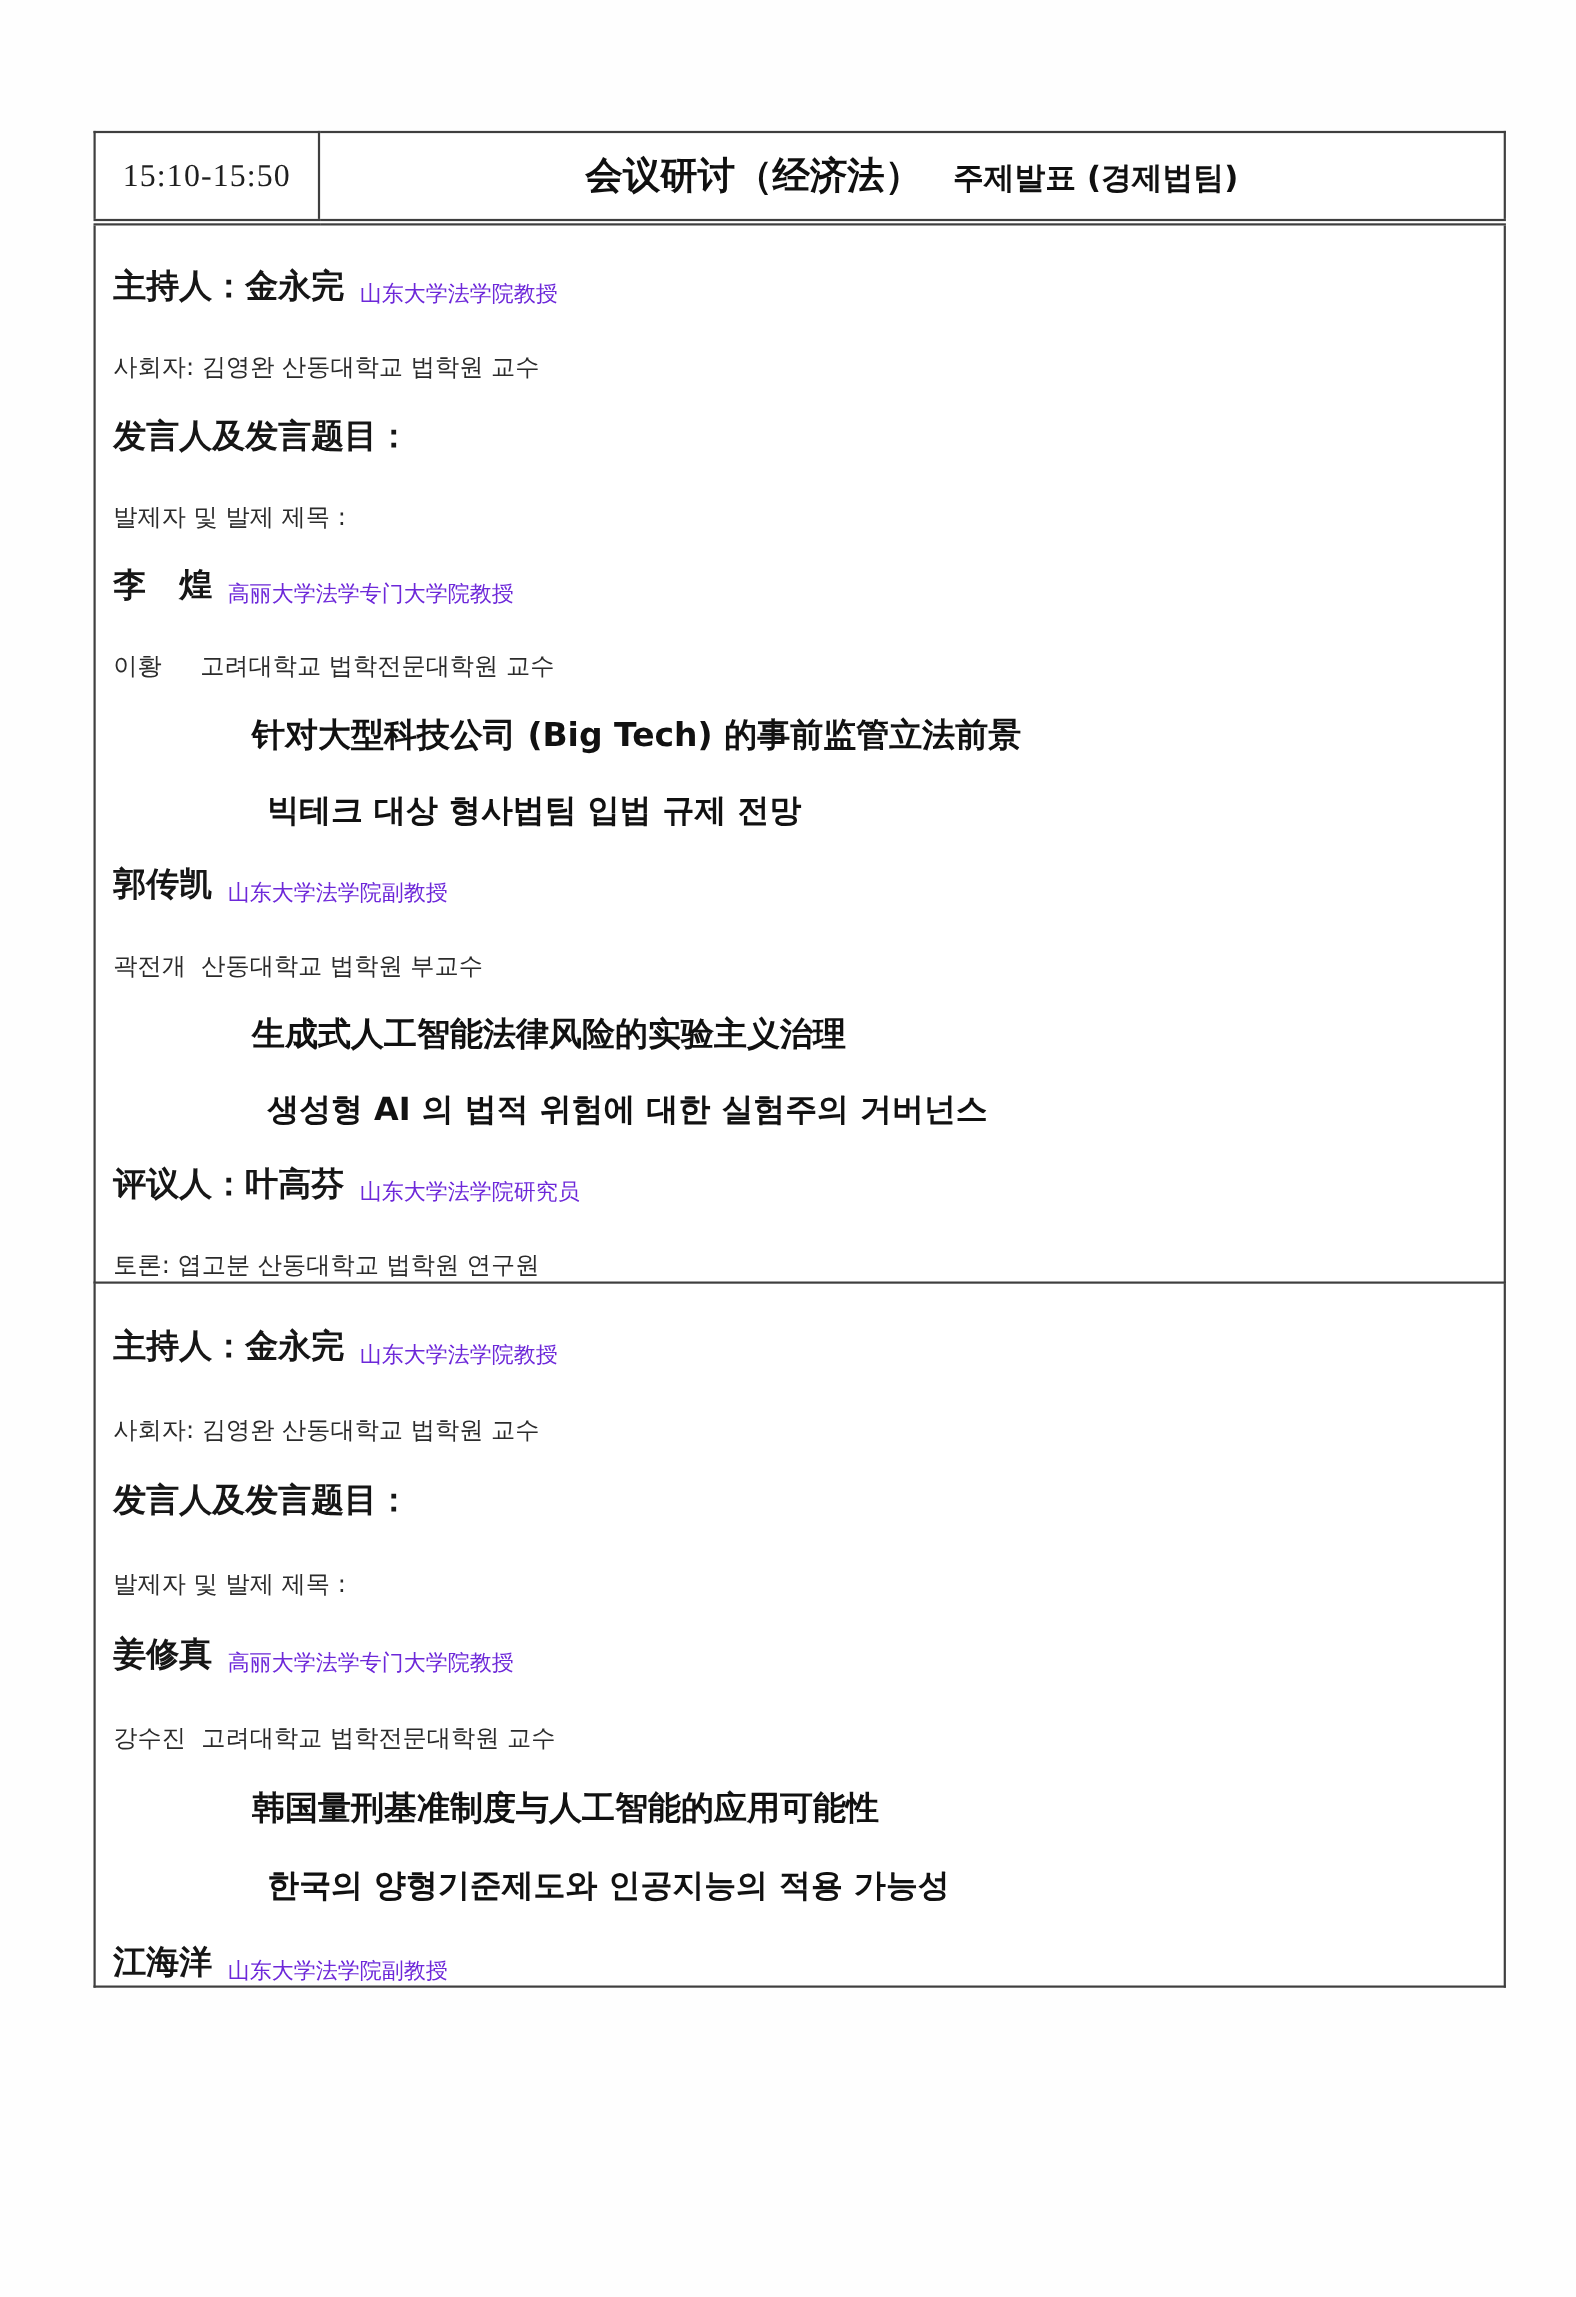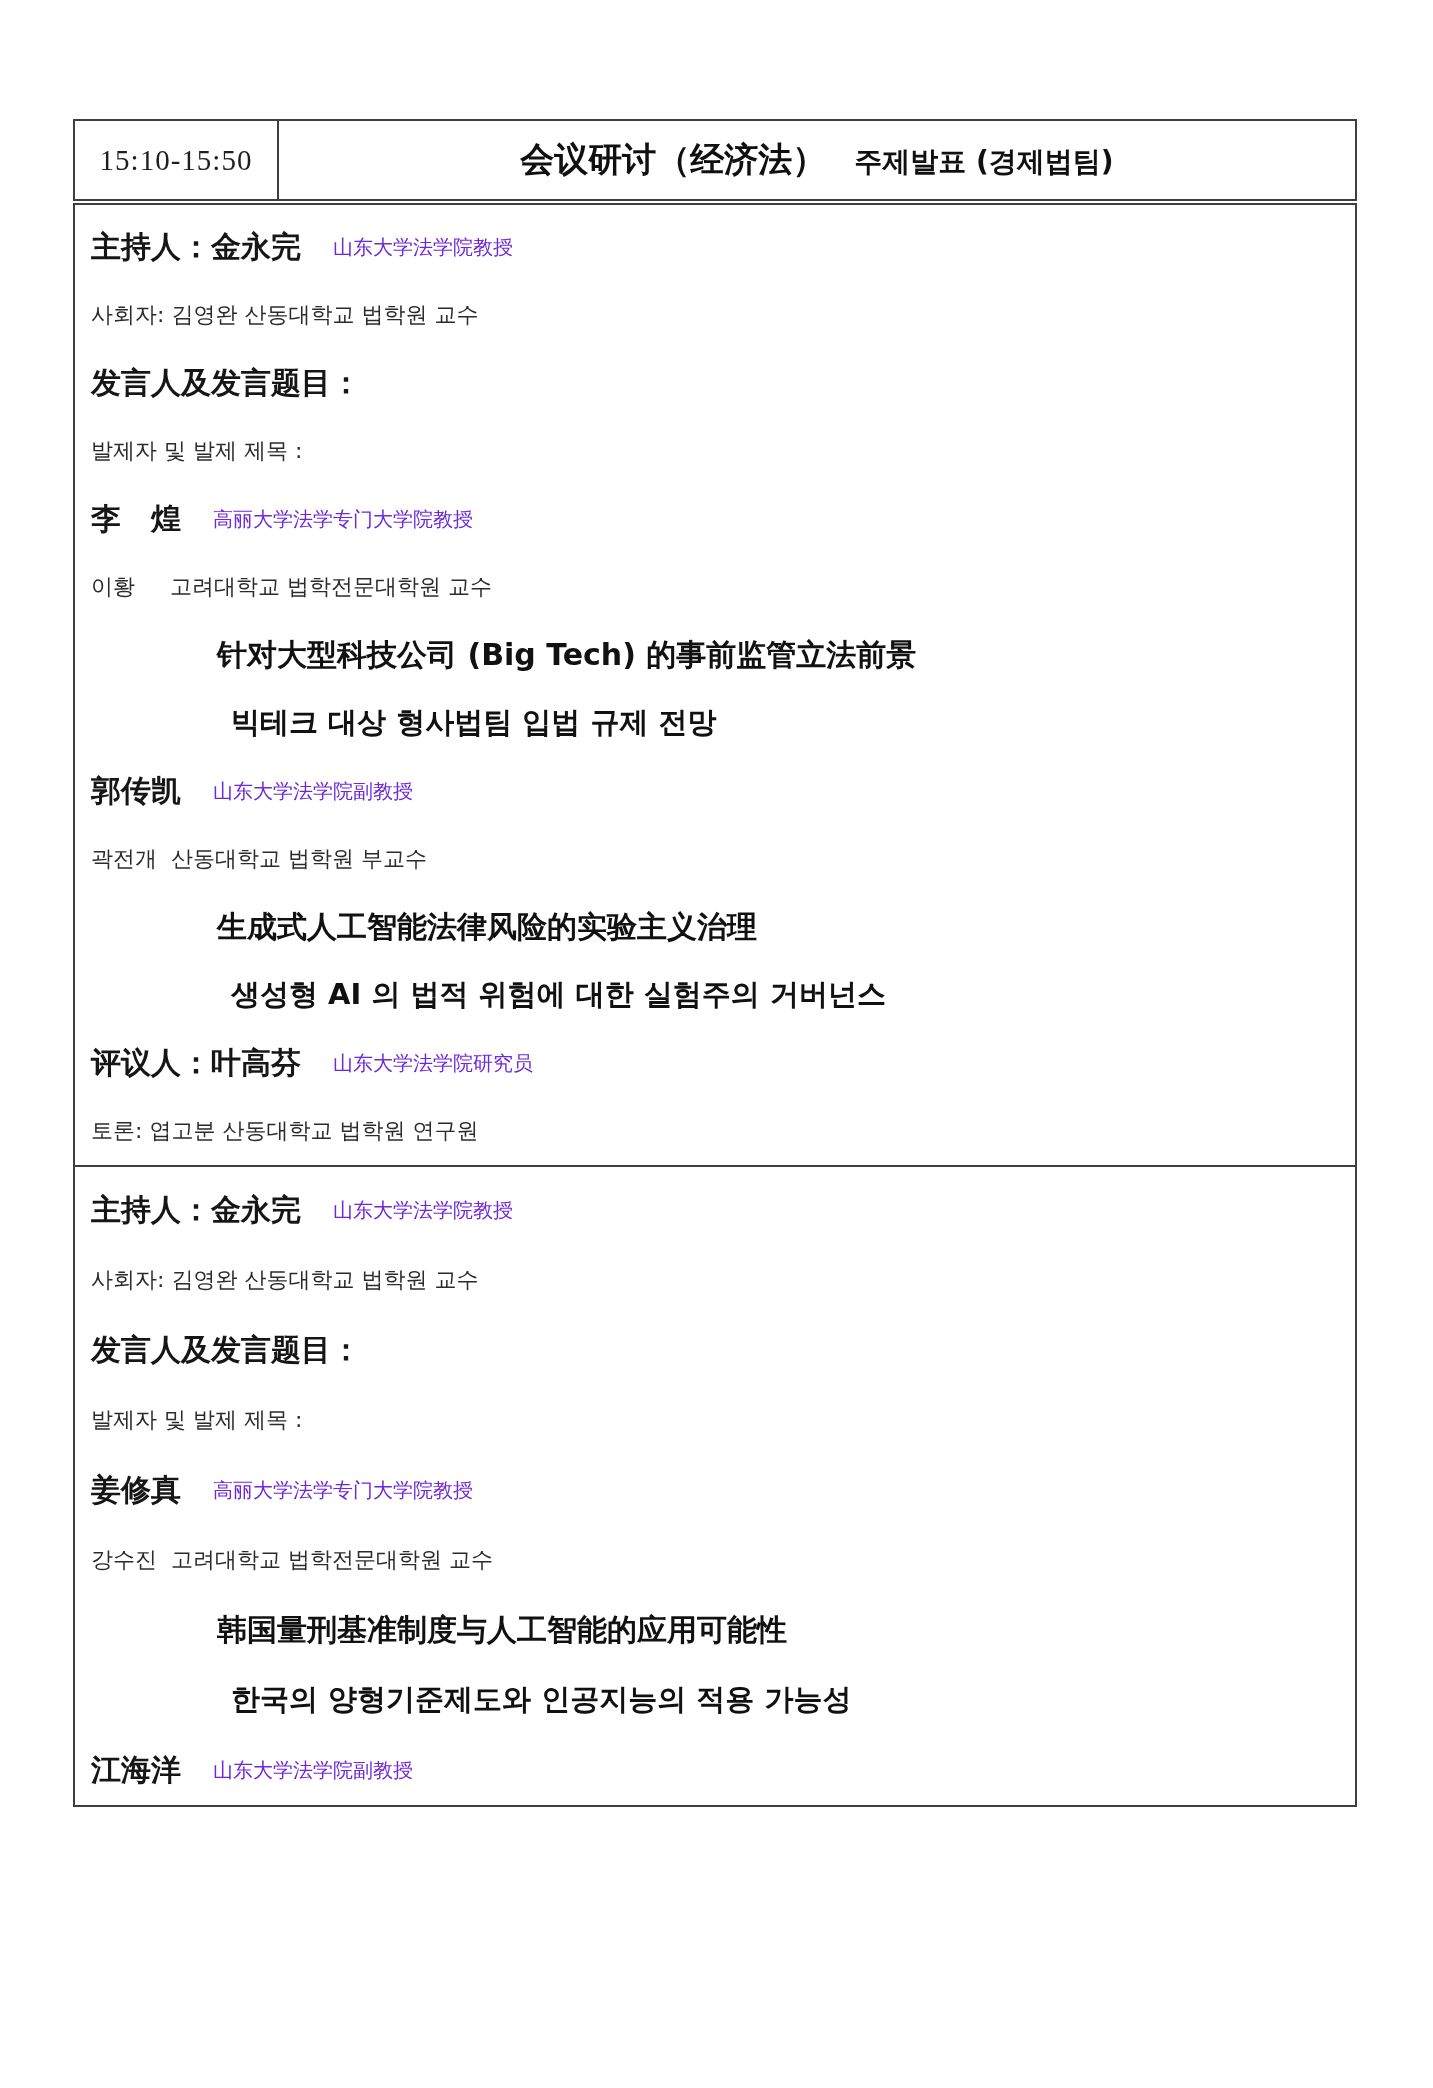--- a/index.html
+++ b/index.html
@@ -6,21 +6,21 @@
   html,body { background:#ffffff; }
   body {
     width:1433px; height:2088px;
     position:relative;
     font-family:"DejaVu Sans", sans-serif;
     color:#1a1a1a;
   }
   .page { position:absolute; inset:0; background:#fefefe; }
 
   table.agenda {
-    position:absolute; left:73px; top:119px;
+    position:absolute; left:85px; top:119px;
     width:1284px;
     border-collapse:collapse;
     table-layout:fixed;
     background:#ffffff;
   }
   table.agenda col.c-time { width:204px; }
   table.agenda td { border:2px solid #3f3f3f; vertical-align:middle; }
 
   
   tr.r-sess-econ td { height:82px; }
@@ -37,21 +37,21 @@
     font-family:"Liberation Serif", serif;
     font-size:29px; letter-spacing:1px; color:#1f1f1f;
     white-space:nowrap;
   }
   td.session { text-align:center; white-space:nowrap; }
   .s-zh { font-size:34px; font-weight:700; color:#101010; }
   .s-kr { font-size:28px; font-weight:700; color:#101010; margin-left:28px; white-space:pre-wrap; }
   .s-en { font-size:28px; font-weight:700; color:#101010; margin-left:24px; }
 
   td.content { vertical-align:top; padding:8px 0 0 16px; }
-  .line { display:flex; align-items:center;gap:18px; }
+  .line { display:flex; align-items:flex-end; }
   td.content.econ .line { height:68px; }
   td.content.crim .line { height:70px; }
 
   .zh  { font-size:30px; font-weight:700; color:#161616; white-space:pre-wrap; }
   .aff { font-size:20px; font-weight:400; color:#6d28d9;
          font-family:Liberation Sans, sans-serif; margin-left:14px; white-space:pre-wrap; }
   .kr  { font-size:22px; font-weight:400; color:#2b2b2b; white-space:pre-wrap; }
   .t-zh{ font-size:30px; font-weight:700; color:#111111; white-space:pre-wrap; }
   .t-kr{ font-size:29px; font-weight:700; color:#111111; white-space:pre-wrap; }
   .indent-zh { padding-left:126px; }

